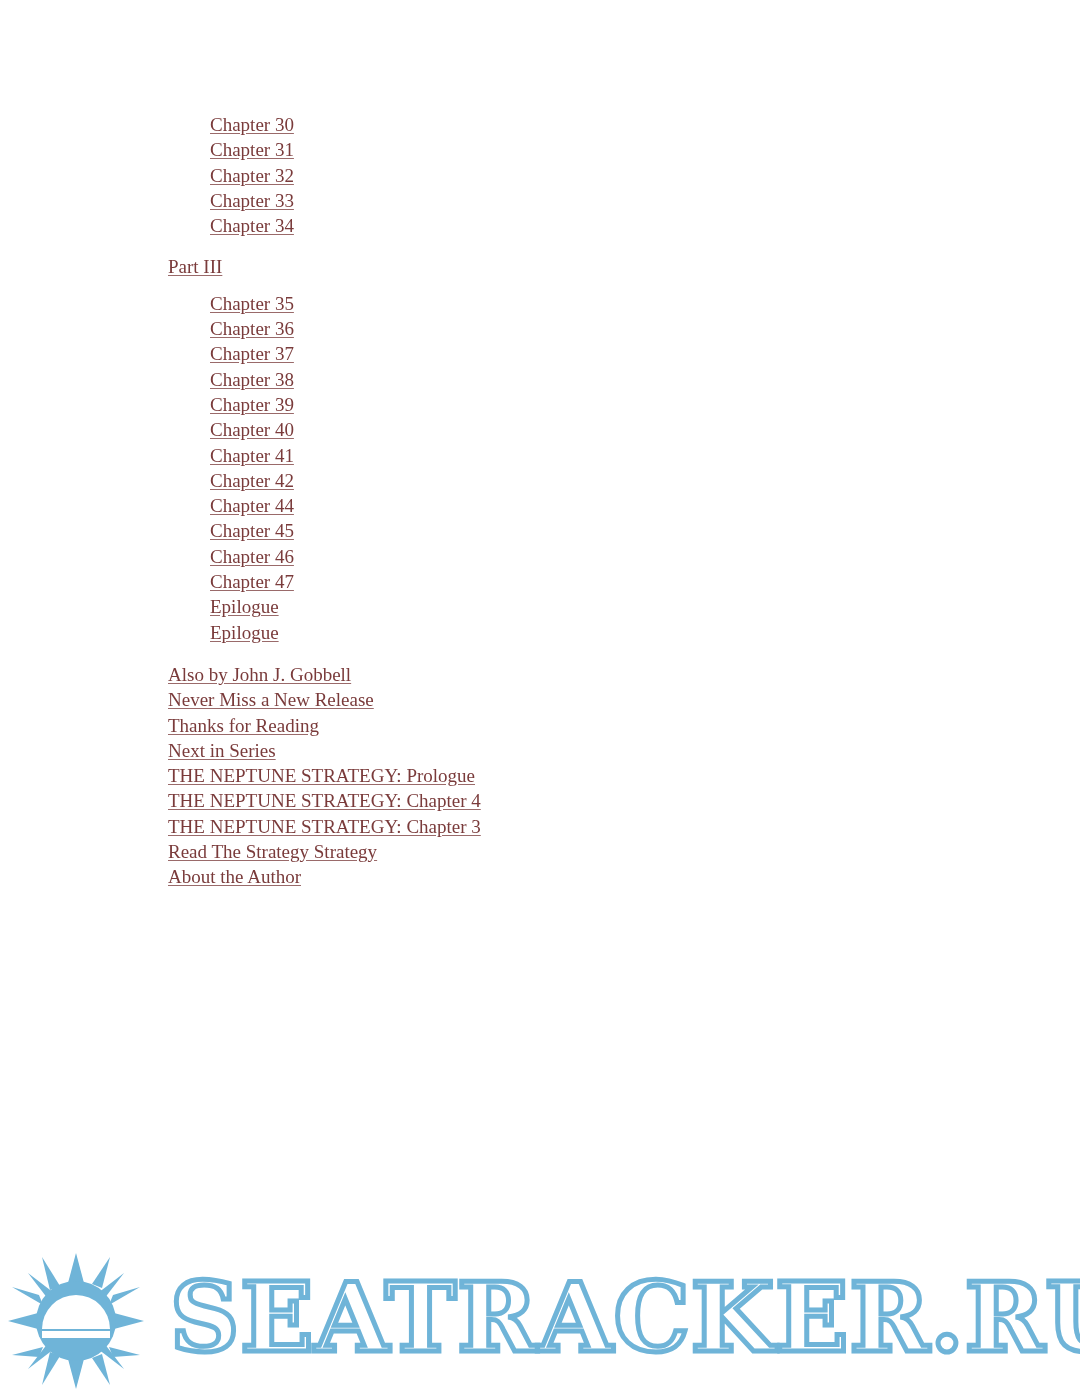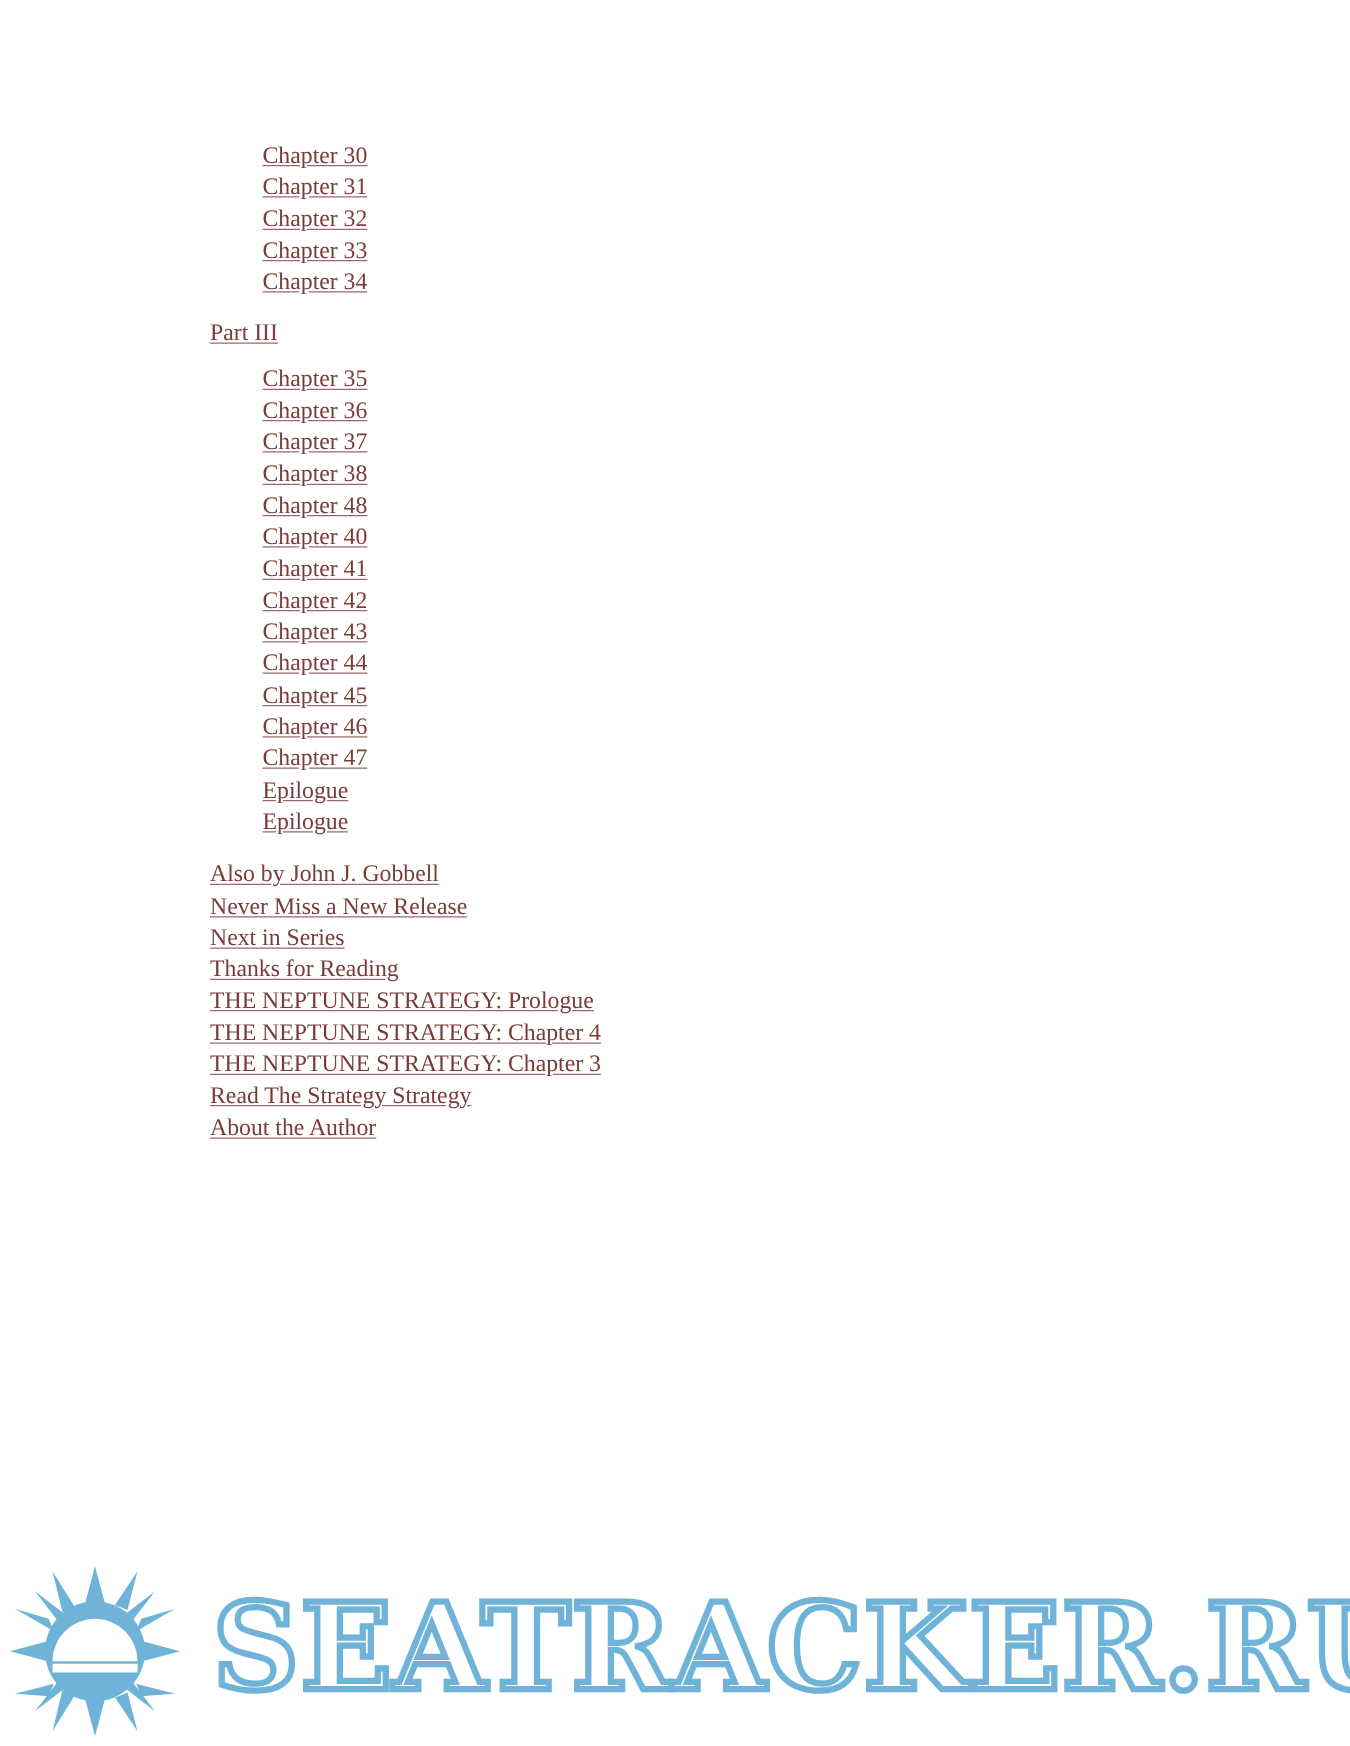--- a/index.html
+++ b/index.html
@@ -100,40 +100,39 @@
       <div class="row"><span class="link">Part III</span></div>
     </div>
 
     <div class="gap-small"></div>
 
     <div>
       <div class="row indent"><span class="link">Chapter 35</span></div>
       <div class="row indent"><span class="link">Chapter 36</span></div>
       <div class="row indent"><span class="link">Chapter 37</span></div>
       <div class="row indent"><span class="link">Chapter 38</span></div>
-      <div class="row indent"><span class="link">Chapter 48</span></div>
+      <div class="row indent"><span class="link">Chapter 39</span></div>
       <div class="row indent"><span class="link">Chapter 40</span></div>
       <div class="row indent"><span class="link">Chapter 41</span></div>
       <div class="row indent"><span class="link">Chapter 42</span></div>
-      <div class="row indent"><span class="link">Chapter 43</span></div>
       <div class="row indent"><span class="link">Chapter 44</span></div>
       <div class="row indent"><span class="link">Chapter 45</span></div>
       <div class="row indent"><span class="link">Chapter 46</span></div>
       <div class="row indent"><span class="link">Chapter 47</span></div>
       <div class="row indent"><span class="link">Epilogue</span></div>
       <div class="row indent"><span class="link">Epilogue</span></div>
     </div>
 
     <div class="gap-large"></div>
 
     <div>
       <div class="row"><span class="link">Also by John J. Gobbell</span></div>
       <div class="row"><span class="link">Never Miss a New Release</span></div>
+      <div class="row"><span class="link">Thanks for Reading</span></div>
       <div class="row"><span class="link">Next in Series</span></div>
-      <div class="row"><span class="link">Thanks for Reading</span></div>
       <div class="row"><span class="link">THE NEPTUNE STRATEGY: Prologue</span></div>
       <div class="row"><span class="link">THE NEPTUNE STRATEGY: Chapter 4</span></div>
       <div class="row"><span class="link">THE NEPTUNE STRATEGY: Chapter 3</span></div>
       <div class="row"><span class="link">Read The Strategy Strategy</span></div>
       <div class="row"><span class="link">About the Author</span></div>
     </div>
 
   </div>
 
   <div class="watermark">

